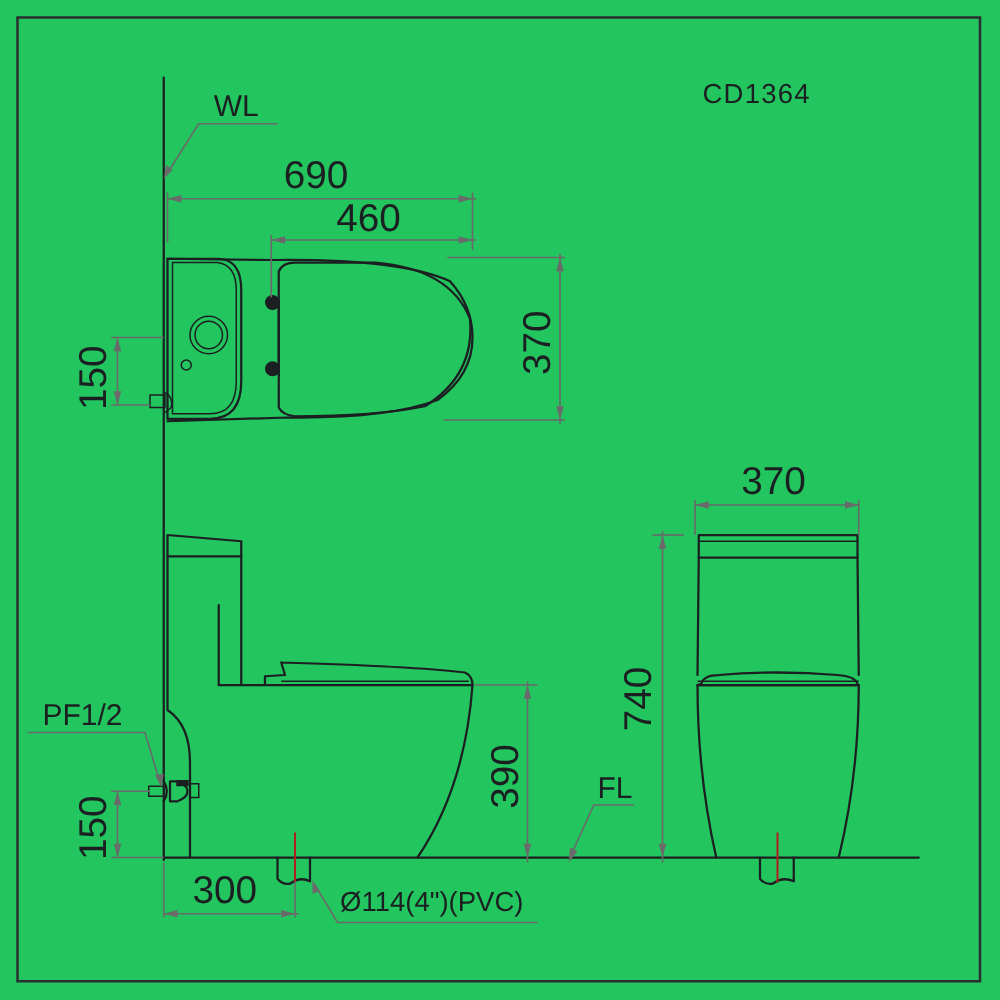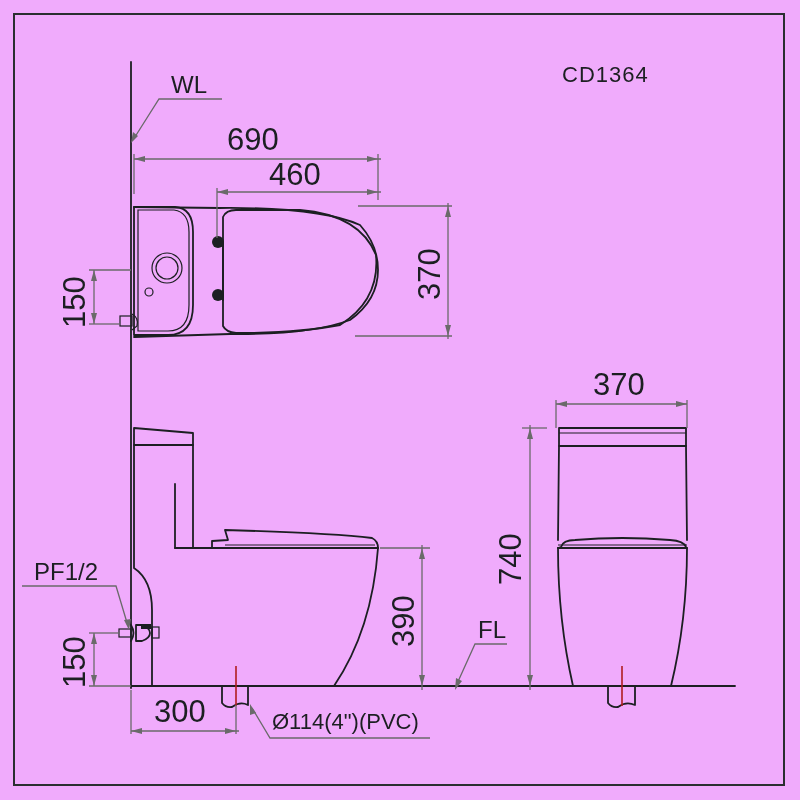--- a/index.html
+++ b/index.html
@@ -1,16 +1,16 @@
 <!DOCTYPE html>
 <html><head>
 <meta charset="utf-8">
 <style>
   html, body { margin: 0; padding: 0; background: #ffffff; }
-  #canvas { position: relative; width: 800px; height: 800px; background: #f0abfc; overflow: hidden; }
+  #canvas { position: relative; width: 800px; height: 800px; background: #22c55e; overflow: hidden; }
   svg { position: absolute; left: 0; top: 0; }
   .frame { fill: none; stroke: #2a2e30; stroke-width: 2; }
   .obj { fill: none; stroke: #1c1f22; stroke-width: 1.8; stroke-linejoin: round; stroke-linecap: round; }
   .objthin { fill: none; stroke: #1c1f22; stroke-width: 1.2; }
   .dim { fill: none; stroke: #6a6a6a; stroke-width: 1.3; }
   .arrow { fill: #6a6a6a; stroke: none; }
   .red { stroke: #b01e1e; stroke-width: 1.6; }
   .solid { fill: #1c1f22; }
   .lbl { font-family: "Liberation Sans", sans-serif; fill: #1c1f22; }
   .big { font-size: 31px; }

